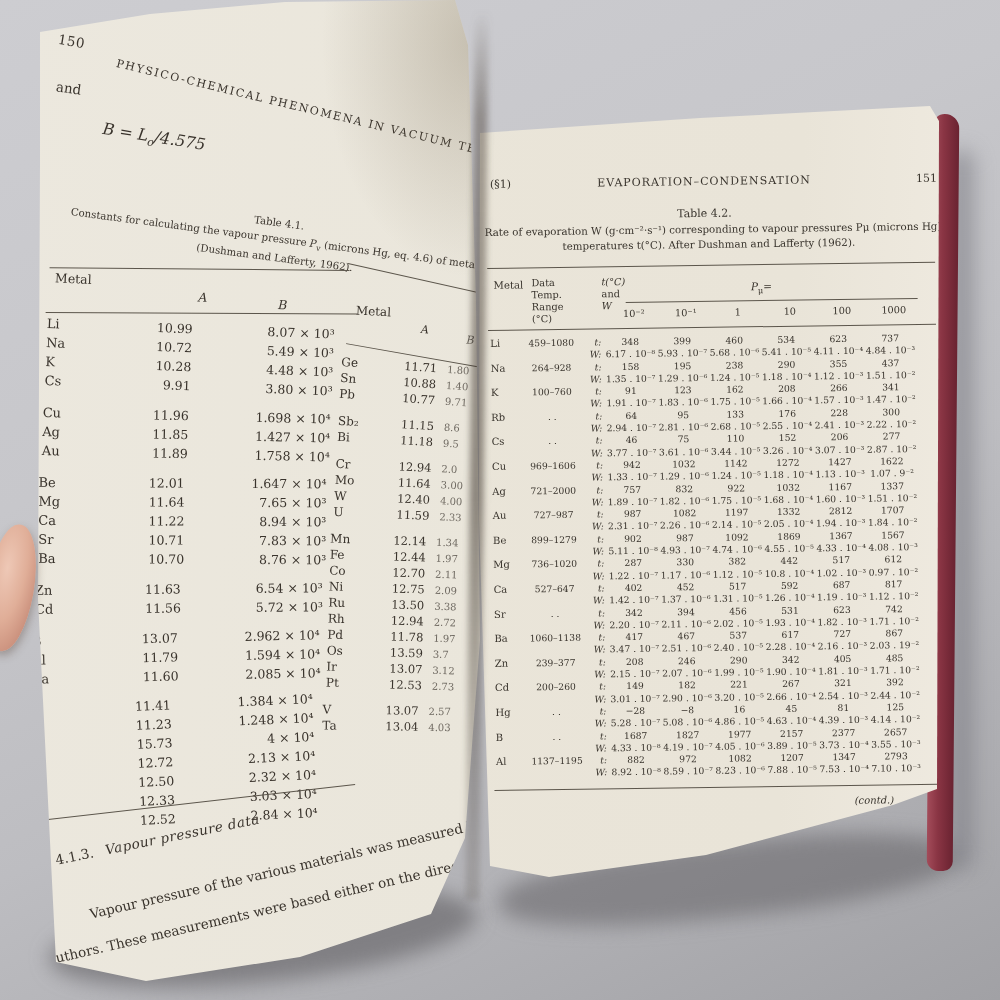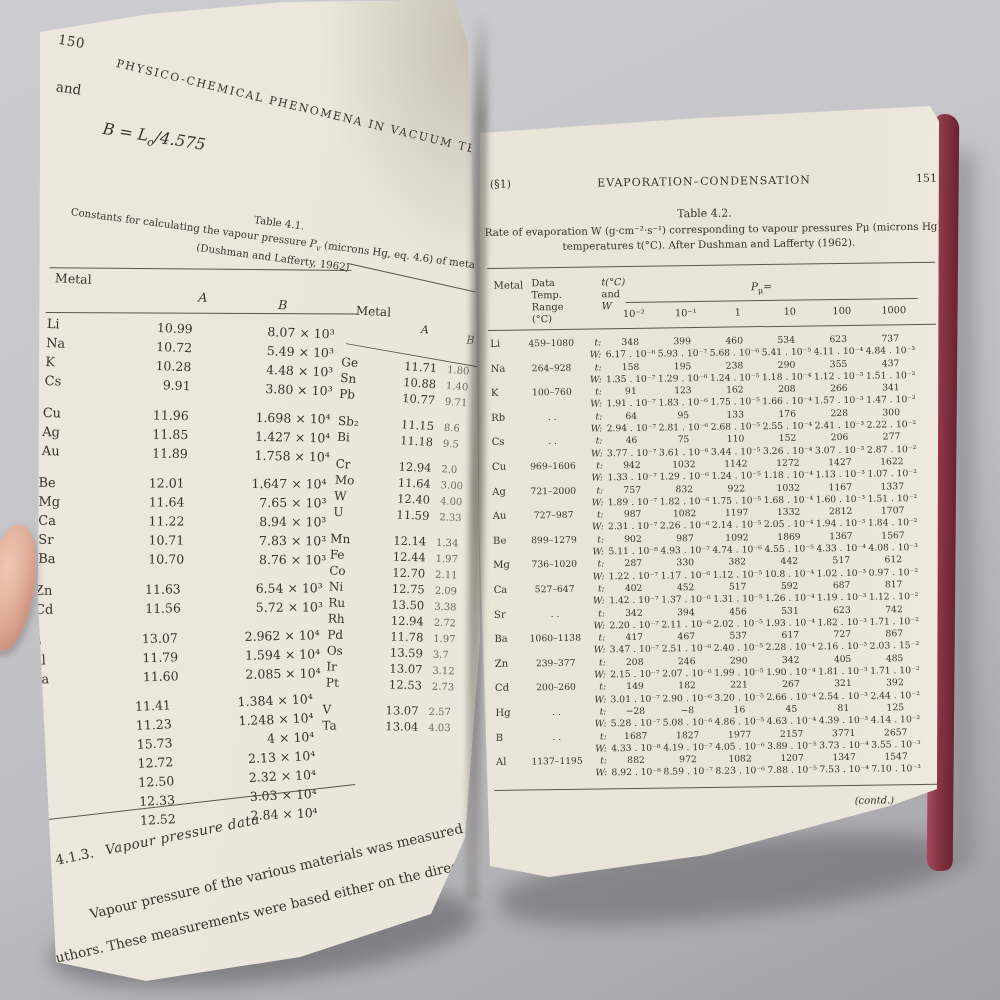--- a/index.html
+++ b/index.html
@@ -550,21 +550,21 @@
           </div>
           <div class="t42-line">
             <span class="metal"></span>
             <span class="range"></span>
             <span class="lab">W:</span>
             <span class="val">1.33 . 10⁻⁷</span>
             <span class="val">1.29 . 10⁻⁶</span>
             <span class="val">1.24 . 10⁻⁵</span>
             <span class="val">1.18 . 10⁻⁴</span>
             <span class="val">1.13 . 10⁻³</span>
-            <span class="val">1.07 . 10⁻²</span>
+            <span class="val">1.07 . 9⁻²</span>
           </div>
           <div class="t42-line">
             <span class="metal">Ag</span>
             <span class="range">721–2000</span>
             <span class="lab">t:</span>
             <span class="val">757</span>
             <span class="val">832</span>
             <span class="val">922</span>
             <span class="val">1032</span>
             <span class="val">1167</span>
@@ -704,21 +704,21 @@
           </div>
           <div class="t42-line">
             <span class="metal"></span>
             <span class="range"></span>
             <span class="lab">W:</span>
             <span class="val">3.47 . 10⁻⁷</span>
             <span class="val">2.51 . 10⁻⁶</span>
             <span class="val">2.40 . 10⁻⁵</span>
             <span class="val">2.28 . 10⁻⁴</span>
             <span class="val">2.16 . 10⁻³</span>
-            <span class="val">2.03 . 15⁻²</span>
+            <span class="val">2.03 . 19⁻²</span>
           </div>
           <div class="t42-line">
             <span class="metal">Zn</span>
             <span class="range">239–377</span>
             <span class="lab">t:</span>
             <span class="val">208</span>
             <span class="val">246</span>
             <span class="val">290</span>
             <span class="val">342</span>
             <span class="val">405</span>
@@ -780,21 +780,21 @@
             <span class="val">4.14 . 10⁻²</span>
           </div>
           <div class="t42-line">
             <span class="metal">B</span>
             <span class="range">. .</span>
             <span class="lab">t:</span>
             <span class="val">1687</span>
             <span class="val">1827</span>
             <span class="val">1977</span>
             <span class="val">2157</span>
-            <span class="val">3771</span>
+            <span class="val">2377</span>
             <span class="val">2657</span>
           </div>
           <div class="t42-line">
             <span class="metal"></span>
             <span class="range"></span>
             <span class="lab">W:</span>
             <span class="val">4.33 . 10⁻⁸</span>
             <span class="val">4.19 . 10⁻⁷</span>
             <span class="val">4.05 . 10⁻⁶</span>
             <span class="val">3.89 . 10⁻⁵</span>
@@ -803,21 +803,21 @@
           </div>
           <div class="t42-line">
             <span class="metal">Al</span>
             <span class="range">1137–1195</span>
             <span class="lab">t:</span>
             <span class="val">882</span>
             <span class="val">972</span>
             <span class="val">1082</span>
             <span class="val">1207</span>
             <span class="val">1347</span>
-            <span class="val">1547</span>
+            <span class="val">2793</span>
           </div>
           <div class="t42-line">
             <span class="metal"></span>
             <span class="range"></span>
             <span class="lab">W:</span>
             <span class="val">8.92 . 10⁻⁸</span>
             <span class="val">8.59 . 10⁻⁷</span>
             <span class="val">8.23 . 10⁻⁶</span>
             <span class="val">7.88 . 10⁻⁵</span>
             <span class="val">7.53 . 10⁻⁴</span>

